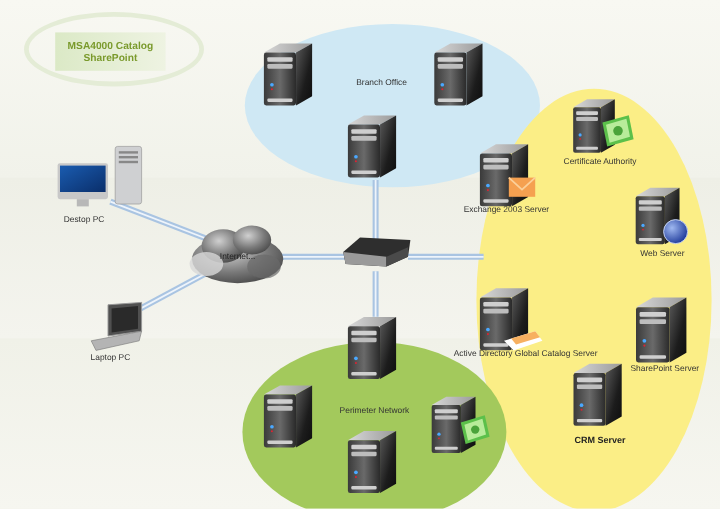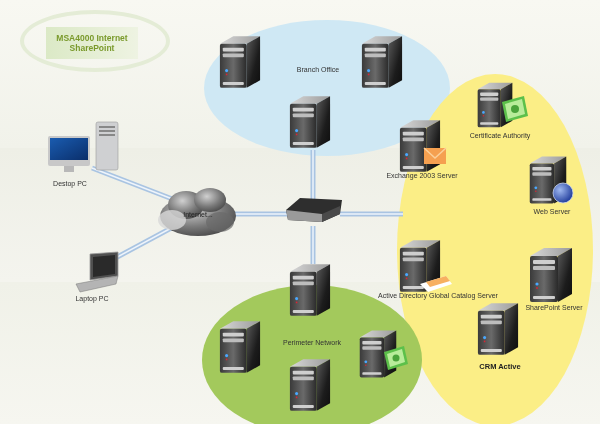--- a/index.html
+++ b/index.html
@@ -25,21 +25,21 @@
 </head>
 <body>
 
 <div class="band-top"></div>
 <div class="band-mid"></div>
 <div class="band-bot"></div>
 
 <div class="title-ring"></div>
 <div class="title-box">
   <div>
-    <div>MSA4000 Internet</div>
+    <div>MSA4000 Catalog</div>
     <div>SharePoint</div>
   </div>
 </div>
 
 <svg class="diagram" width="600" height="424" viewBox="0 0 600 424">
   <defs>
     <linearGradient id="srvFront" x1="0" y1="0" x2="1" y2="0">
       <stop offset="0" stop-color="#3a3a3a"></stop>
       <stop offset="0.5" stop-color="#6a6a6a"></stop>
       <stop offset="1" stop-color="#2a2a2a"></stop>
@@ -192,13 +192,13 @@
 <div class="lbl" style="left:318px;top:66px;">Branch Office</div>
 <div class="lbl" style="left:312px;top:339px;">Perimeter Network</div>
 <div class="lbl" style="left:70px;top:180px;">Destop PC</div>
 <div class="lbl" style="left:92px;top:295px;">Laptop PC</div>
 <div class="lbl" style="left:198px;top:211px;color:#222;">Internet...</div>
 <div class="lbl" style="left:500px;top:132px;">Certificate Authority</div>
 <div class="lbl" style="left:422px;top:172px;">Exchange 2003 Server</div>
 <div class="lbl" style="left:552px;top:208px;">Web Server</div>
 <div class="lbl" style="left:438px;top:292px;">Active Directory Global Catalog Server</div>
 <div class="lbl" style="left:554px;top:304px;">SharePoint Server</div>
-<div class="lbl bold" style="left:500px;top:362px;">CRM Active</div>
+<div class="lbl bold" style="left:500px;top:362px;">CRM Server</div>
 
 </body></html>

